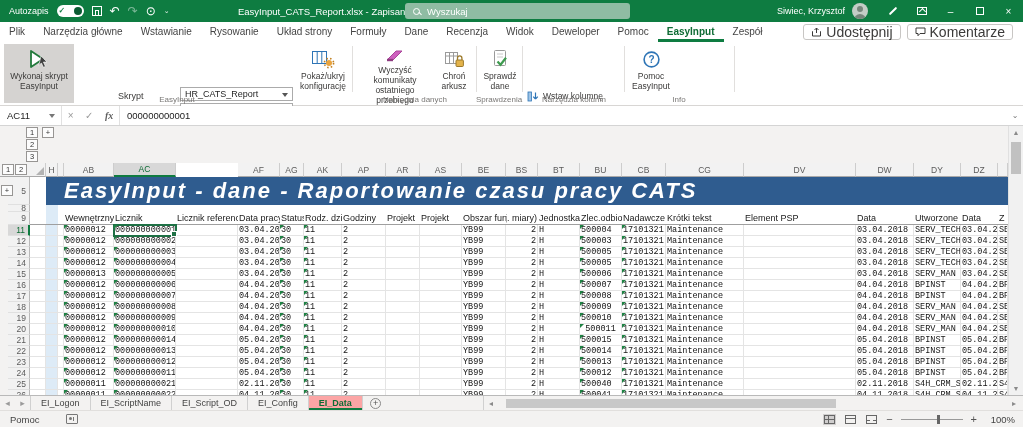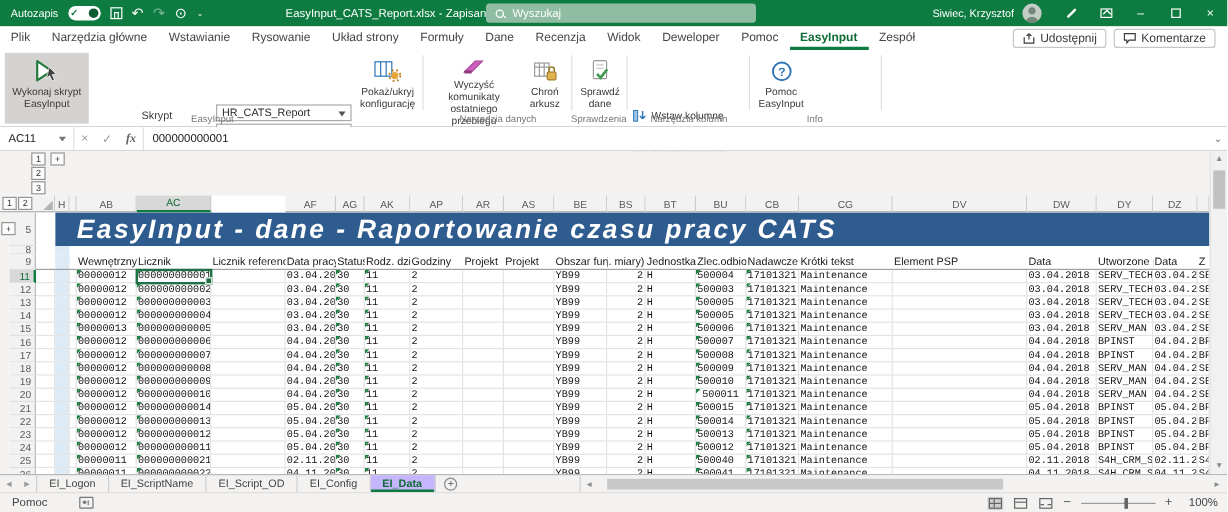--- a/index.html
+++ b/index.html
@@ -37,21 +37,21 @@
 .ribopt{width:10px;height:8px;border:1px solid #fff;position:relative}
 .ribopt::after{content:"";position:absolute;left:2px;top:1px;width:4px;height:4px;border-left:1px solid #fff;border-top:1px solid #fff;transform:rotate(45deg)}
 .maxbox{width:8px;height:8px;border:1px solid #fff}
 
 
 .menubar{position:absolute;top:22px;left:0;right:0;height:20px;background:#fff;display:flex;align-items:center}
 .menu-tab{padding:0 9px;height:20px;line-height:20px;font-size:10px;color:#444;white-space:nowrap}
 .menu-tab.active{color:#0E6B34;font-weight:bold;box-shadow:inset 0 -3px 0 #0E7C41}
 .mb-right{margin-left:auto;display:flex;gap:6px;align-items:center;padding-right:10px}
 .mb-btn{display:flex;align-items:center;gap:4px;border:1px solid #C8C6C4;border-radius:3px;height:16px;
-        padding:0 7px;font-size:10px;color:#3B3A39;background:#fff}
+        padding:0 7px;font-size:14px;color:#3B3A39;background:#fff}
 
 
 .ribbon{position:absolute;top:42px;left:0;right:0;height:64px;background:#fff;border-bottom:1px solid #D8D6D4}
 .rsep{position:absolute;top:4px;bottom:13px;width:1px;background:#E1DFDD}
 .rgroup-label{position:absolute;bottom:1px;font-size:8px;color:#7A7876;text-align:center;white-space:nowrap}
 .big-btn{position:absolute;top:2px;height:59px;display:flex;flex-direction:column;align-items:center;
          font-size:8.5px;line-height:10px;text-align:center;color:#3B3A39;padding-top:3px}
 .big-btn .bicon{height:24px;display:flex;align-items:center;justify-content:center}
 .big-btn.selected{background:#D5D3D1}
 .big-btn.disabled{color:#A8A6A4}
@@ -118,21 +118,21 @@
 .vscroll{position:absolute;top:126px;right:0;width:15px;height:269px;background:#F1F1F1;border-left:1px solid #E0E0E0}
 .varr{position:absolute;left:0;right:0;height:13px;display:flex;align-items:center;justify-content:center;color:#8A8A8A;font-size:7px}
 .vthumb{position:absolute;left:2px;right:2px;top:16px;height:32px;background:#C1C1C1}
 
 
 .tabbar{position:absolute;top:395px;left:0;right:0;height:15px;background:#F3F2F1;border-top:1px solid #B9B9B9;
         display:flex;align-items:stretch;font-size:9px;color:#444}
 .tnav{width:15px;display:flex;align-items:center;justify-content:center;color:#9A9A9A;font-size:9px}
 .stab{padding:0 10px;display:flex;align-items:center;border-right:1px solid #D0D0D0;white-space:nowrap}
 .stab:first-of-type{border-left:1px solid #D0D0D0}
-.stab.active{background:#c4b5fd;color:#0E6B34;font-weight:bold;box-shadow:inset 0 -2px 0 #0F7B40}
+.stab.active{background:#fca5a5;color:#0E6B34;font-weight:bold;box-shadow:inset 0 -2px 0 #0F7B40}
 .newsheet{width:26px;display:flex;align-items:center;justify-content:center}
 .plus-circle{width:11px;height:11px;border:1px solid #8A8A8A;border-radius:50%;color:#555;font-size:9px;
              line-height:9px;text-align:center}
 .hscroll{margin-left:auto;position:relative;width:540px;background:#F3F2F1;border-left:1px solid #D0D0D0}
 .harr{position:absolute;top:0;bottom:0;width:14px;display:flex;align-items:center;justify-content:center;color:#8A8A8A;font-size:8px}
 .hthumb{position:absolute;left:22px;top:3px;width:330px;height:9px;background:#C8C8C8}
 
 
 .statusbar{position:absolute;top:410px;left:0;right:0;bottom:0;background:#F3F2F1;border-top:1px solid #E1DFDD;
            display:flex;align-items:center;font-size:9.5px;color:#444}

